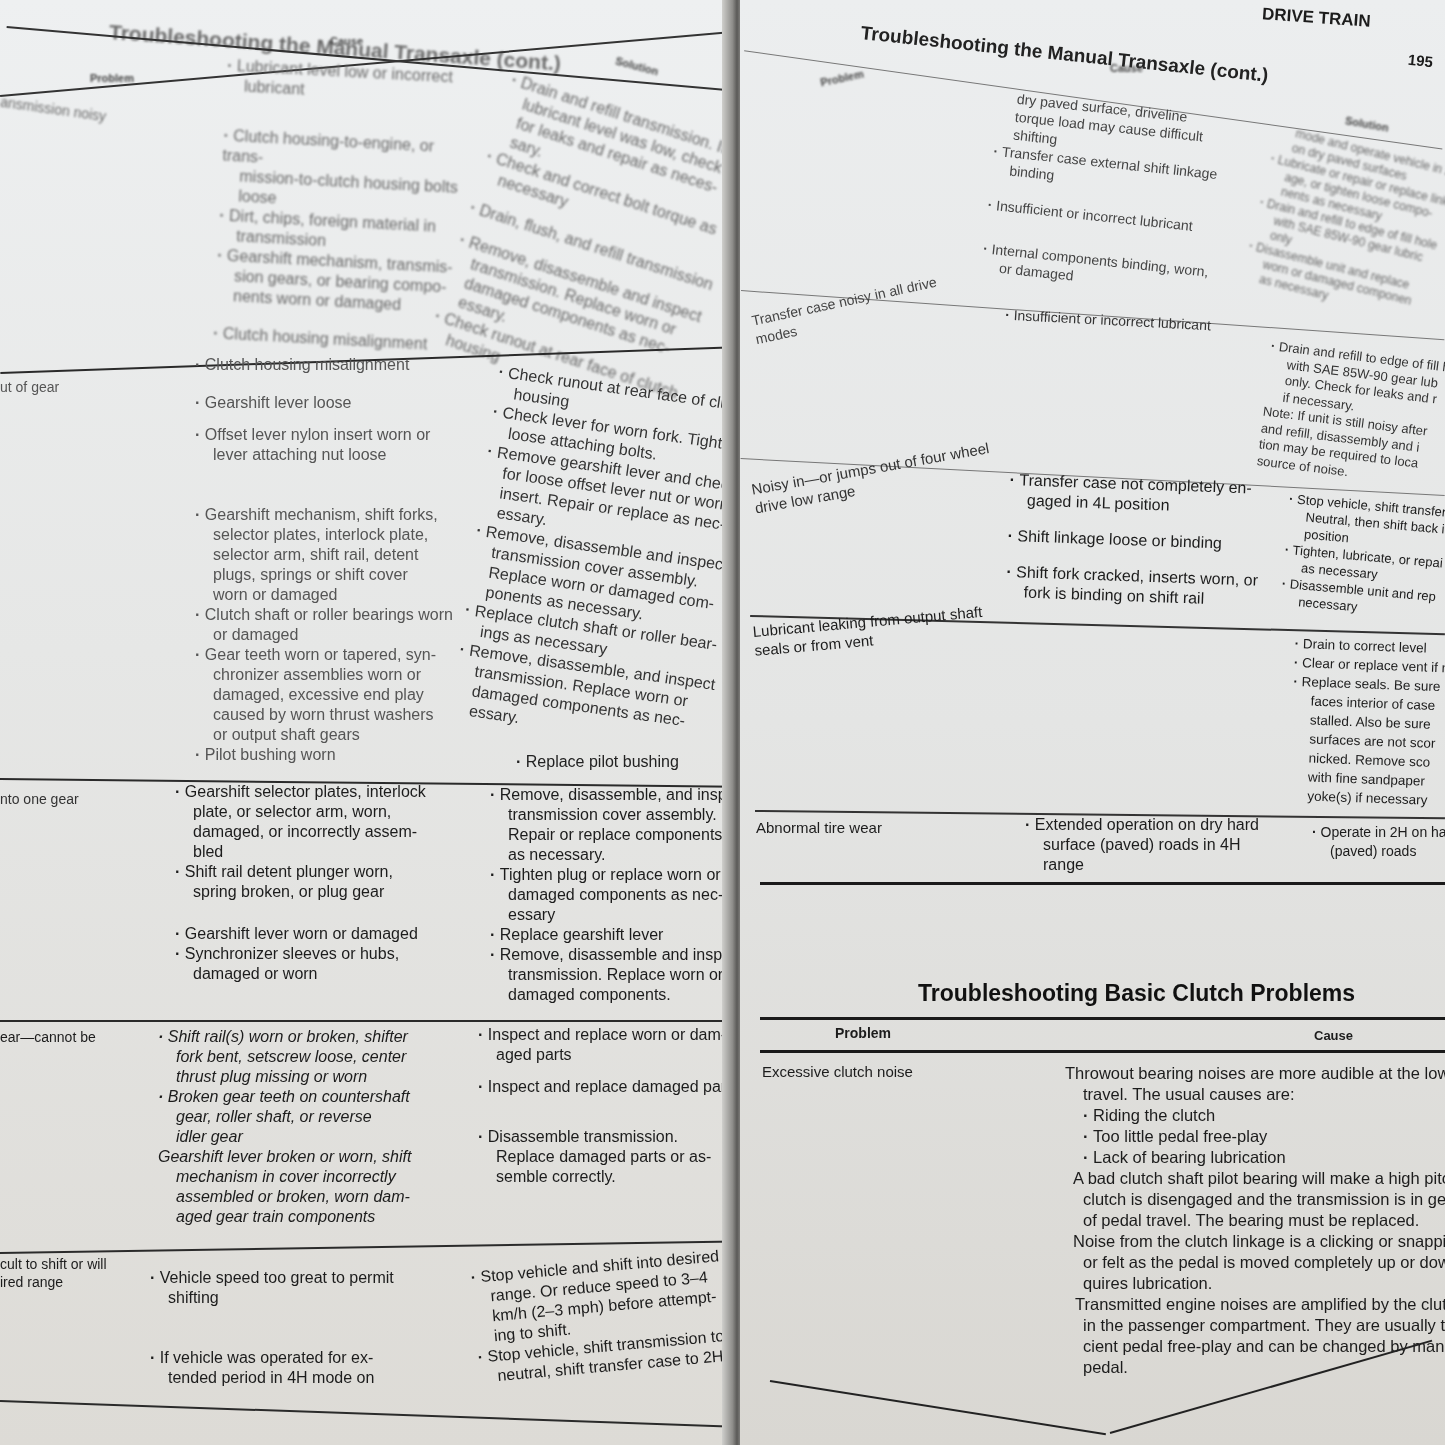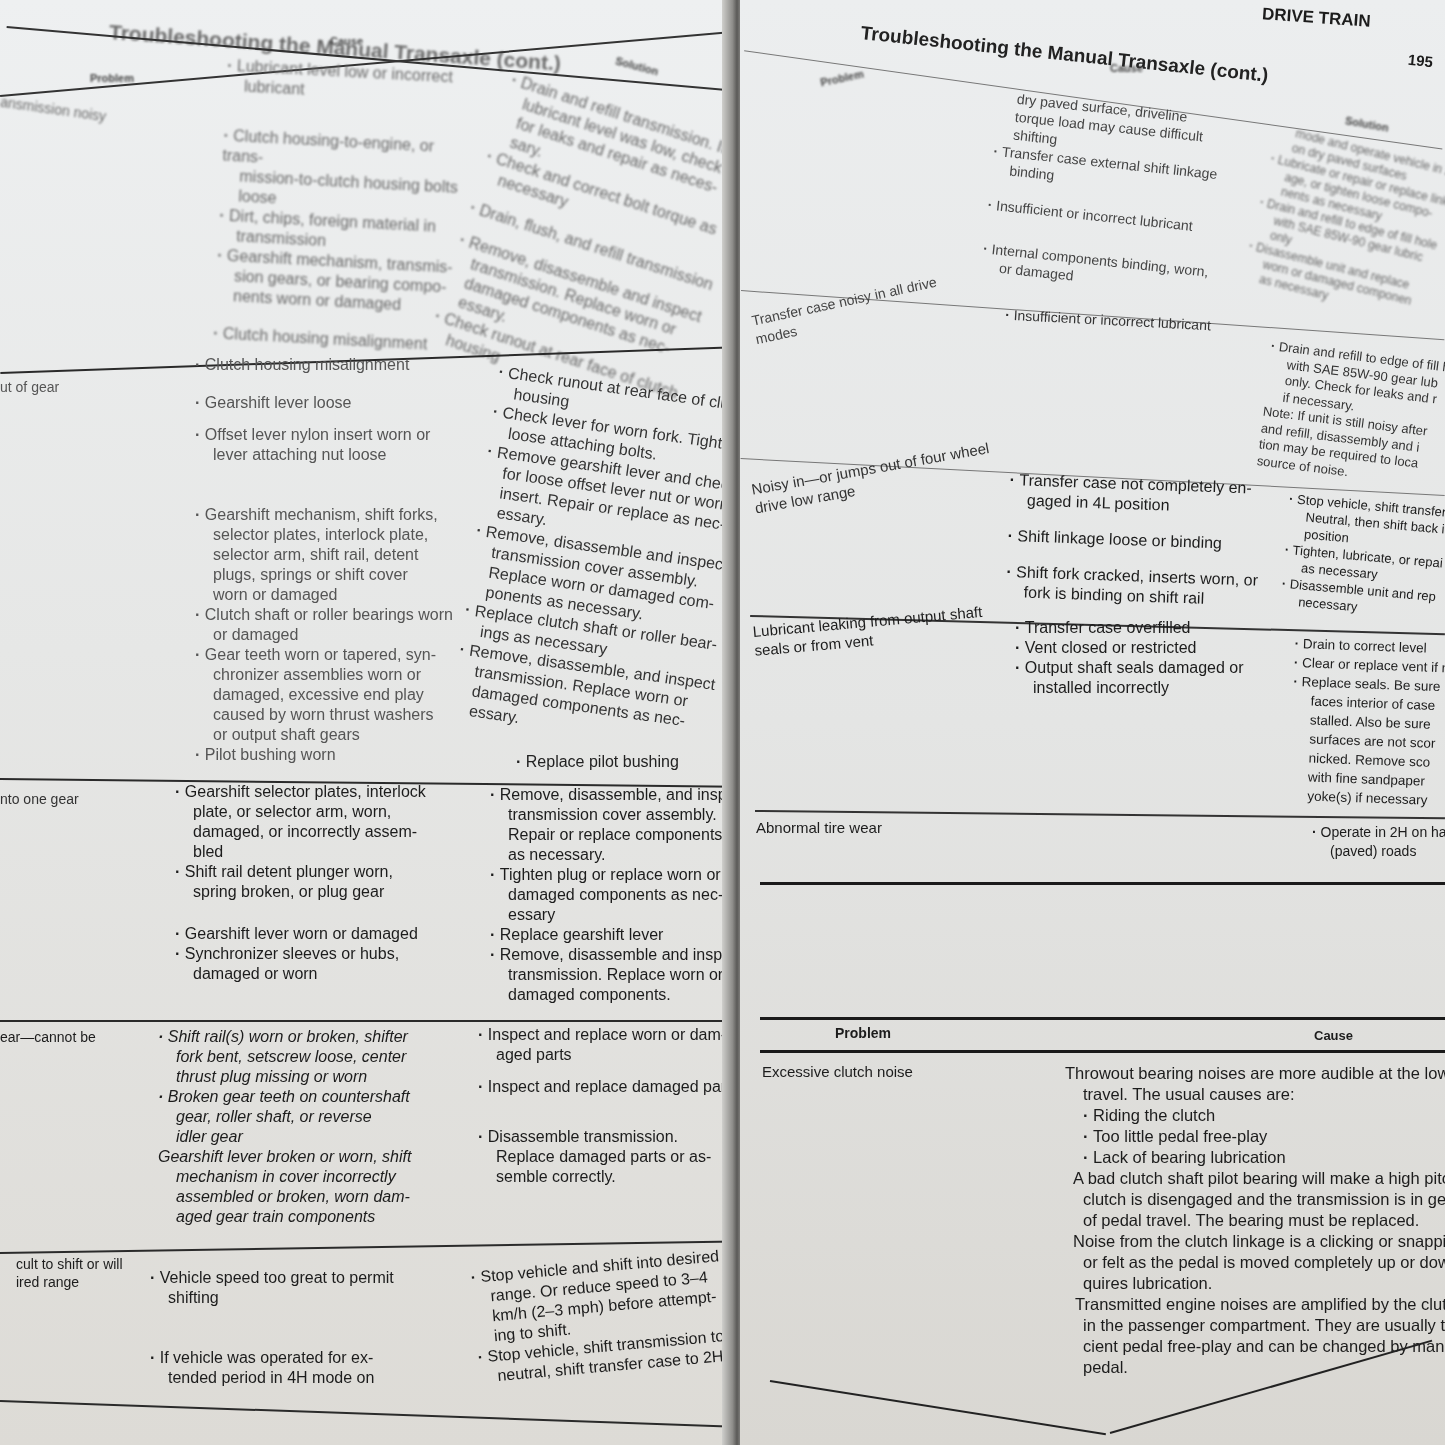--- a/index.html
+++ b/index.html
@@ -184,21 +184,21 @@
     <span class="ln" style="height:12px"></span>
     <span class="ln bullet">Inspect and replace damaged part</span>
     <span class="ln" style="height:30px"></span>
     <span class="ln bullet">Disassemble transmission.</span>
     <span class="ln ind">Replace damaged parts or as-</span>
     <span class="ln ind">semble correctly.</span>
   </div>
 
   <div class="rule" style="left:0;top:1252px;width:735px;transform:rotate(-0.9deg);transform-origin:left;"></div>
 
-  <div class="abs small" style="left:0;top:1255px;margin-left:16px;">
+  <div class="abs small" style="left:0;top:1255px;">
     <span style="display:block">cult to shift or will</span>
     <span style="display:block">ired range</span>
   </div>
   <div class="abs cell" style="left:150px;top:1268px;width:300px;white-space:nowrap;">
     <span class="ln bullet">Vehicle speed too great to permit</span>
     <span class="ln ind">shifting</span>
     <span class="ln" style="height:40px"></span>
     <span class="ln bullet">If vehicle was operated for ex-</span>
     <span class="ln ind">tended period in 4H mode on</span>
   </div>
@@ -295,48 +295,48 @@
     <span class="ln bullet">Disassemble unit and rep</span>
     <span class="ln ind">necessary</span>
   </div>
 
   <div class="rule" style="left:10px;top:620px;width:695px;transform:rotate(1.5deg) translateY(-5px);transform-origin:left;border-color:#333;"></div>
 
   <div class="abs prob" style="left:12px;top:622px;transform:rotate(-5deg);transform-origin:left top;">
     <span style="display:block">Lubricant leaking from output shaft</span>
     <span style="display:block">seals or from vent</span>
   </div>
-  <div class="abs cell" style="left:275px;top:618px;width:280px;white-space:nowrap;">
-    <span class="ln bullet">Transfer case overfilled</span>
-    <span class="ln bullet">Vent closed or restricted</span>
-    <span class="ln bullet">Output shaft seals damaged or</span>
-    <span class="ln ind">installed incorrectly</span>
-  </div>
   <div class="abs cell" style="left:555px;top:634px;width:160px;white-space:nowrap;font-size:13.5px;line-height:19px;transform:rotate(2deg);transform-origin:left top;">
     <span class="ln bullet">Drain to correct level</span>
     <span class="ln bullet">Clear or replace vent if n</span>
     <span class="ln bullet">Replace seals. Be sure</span>
     <span class="ln ind">faces interior of case</span>
     <span class="ln ind">stalled. Also be sure</span>
     <span class="ln ind">surfaces are not scor</span>
     <span class="ln ind">nicked. Remove sco</span>
     <span class="ln ind">with fine sandpaper</span>
     <span class="ln ind">yoke(s) if necessary</span>
   </div>
 
   <div class="rule" style="left:15px;top:810px;width:690px;transform:rotate(0.6deg);transform-origin:left;border-color:#333;"></div>
 
   <div class="abs prob" style="left:16px;top:818px;">Abnormal tire wear</div>
+  <div class="abs cell" style="left:285px;top:815px;width:280px;white-space:nowrap;">
+    <span class="ln bullet">Extended operation on dry hard</span>
+    <span class="ln ind">surface (paved) roads in 4H</span>
+    <span class="ln ind">range</span>
+  </div>
   <div class="abs cell" style="left:572px;top:823px;width:140px;white-space:nowrap;font-size:14px;line-height:19px;">
     <span class="ln bullet">Operate in 2H on har</span>
     <span class="ln ind">(paved) roads</span>
   </div>
 
   <div class="rule thick" style="left:20px;top:882px;width:685px;"></div>
 
+  <div class="abs" style="left:178px;top:980px;font-weight:bold;font-size:23px;color:#111;">Troubleshooting Basic Clutch Problems</div>
   <div class="rule thick" style="left:20px;top:1017px;width:685px;"></div>
   <div class="abs" style="left:95px;top:1025px;font-weight:bold;font-size:14px;">Problem</div>
   <div class="abs" style="left:574px;top:1028px;font-weight:bold;font-size:13px;">Cause</div>
   <div class="rule thick" style="left:20px;top:1050px;width:685px;"></div>
 
   <div class="abs prob" style="left:22px;top:1062px;">Excessive clutch noise</div>
 
   <div class="abs cell" style="left:325px;top:1063px;width:390px;white-space:nowrap;font-size:16.5px;line-height:21px;">
     <span class="ln">Throwout bearing noises are more audible at the lower e</span>
     <span class="ln ind">travel. The usual causes are:</span>

